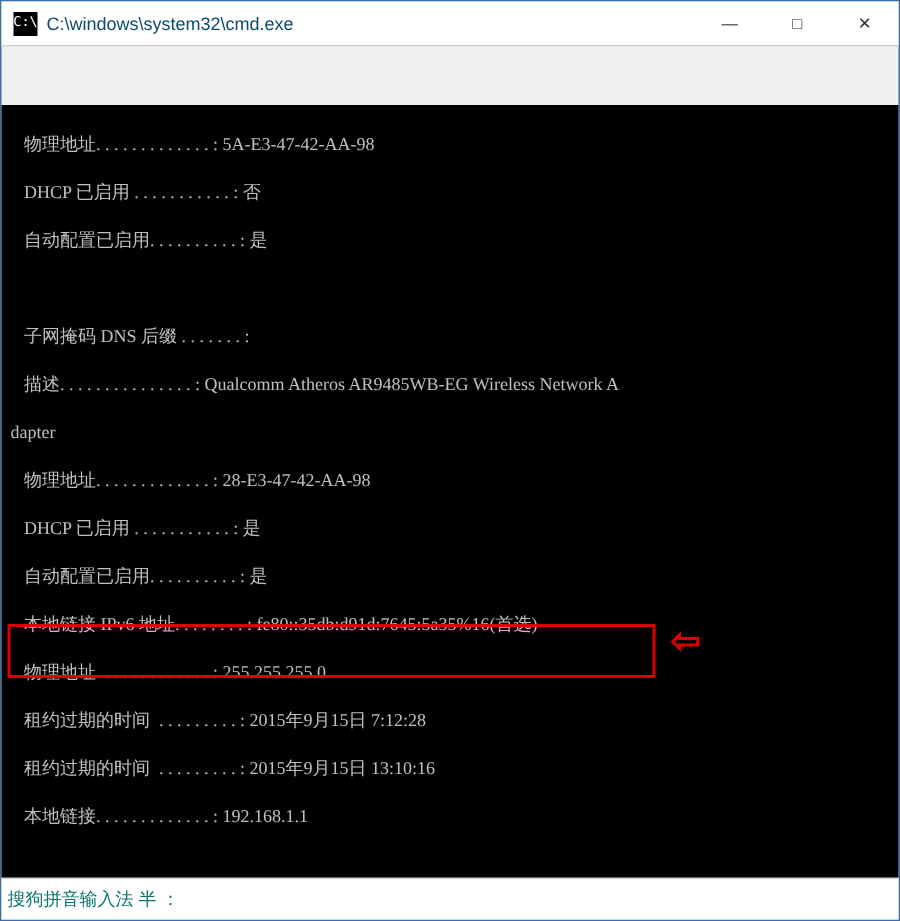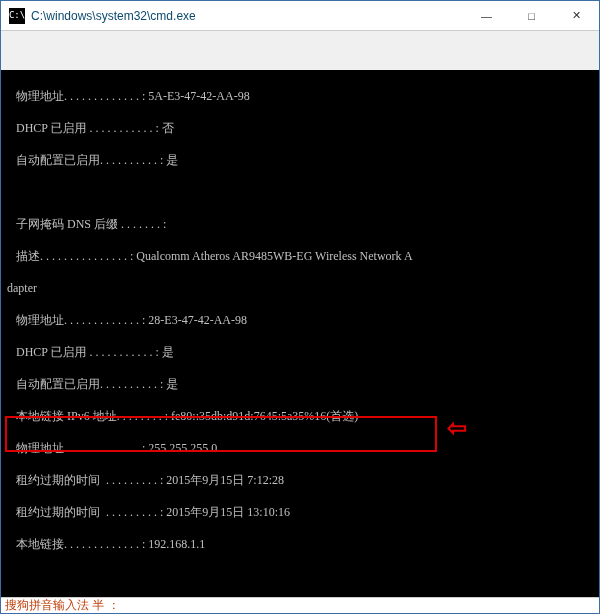--- a/index.html
+++ b/index.html
@@ -7,21 +7,21 @@
   .window { width: 600px; height: 614px; border: 1px solid #3a6ea5; display: flex; flex-direction: column; }
   .titlebar { height: 30px; background: #fff; display: flex; align-items: center; border-bottom: 1px solid #ccc; }
   .titlebar .icon { width: 16px; height: 16px; margin: 0 6px 0 8px; background: #000; display: flex; align-items: center; justify-content: center; }
   .titlebar .icon span { color: #fff; font-size: 9px; font-family: Consolas, monospace; line-height: 1; }
   .titlebar .title { flex: 1; font-size: 12px; font-family: "Segoe UI", sans-serif; color: #0c4a6e; }
   .titlebar .ctrl { width: 45px; height: 29px; display: flex; align-items: center; justify-content: center; font-size: 11px; color: #333; font-family: "Segoe UI", sans-serif; }
   .console { flex: 1; background: #000; color: #c0c0c0; font-size: 12px; line-height: 16px; padding: 2px 0 12px 6px; white-space: pre; overflow: hidden; position: relative; font-family: Liberation Serif, serif; margin-top: 39px; }
   .row { white-space: pre; }
   .highlight-box { position: absolute; border: 2px solid #d00; pointer-events: none; }
   .arrow { position: absolute; color: #d00; font-size: 24px; font-weight: bold; pointer-events: none; }
-  .imebar { height: 16px; background: #fff; border-top: 1px solid #ccc; font-size: 12px; padding-left: 4px; display: flex; align-items: center; font-family: "SimSun", sans-serif; color: #c2410c; }
+  .imebar { height: 28px; background: #fff; border-top: 1px solid #ccc; font-size: 12px; padding-left: 4px; display: flex; align-items: center; font-family: "SimSun", sans-serif; color: #0f766e; }
 </style>
 </head>
 <body>
 
 <div class="window">
   <div class="titlebar">
     <div class="icon">
         <span>C:\</span>
       </div>
     <div class="title">C:\windows\system32\cmd.exe</div>

